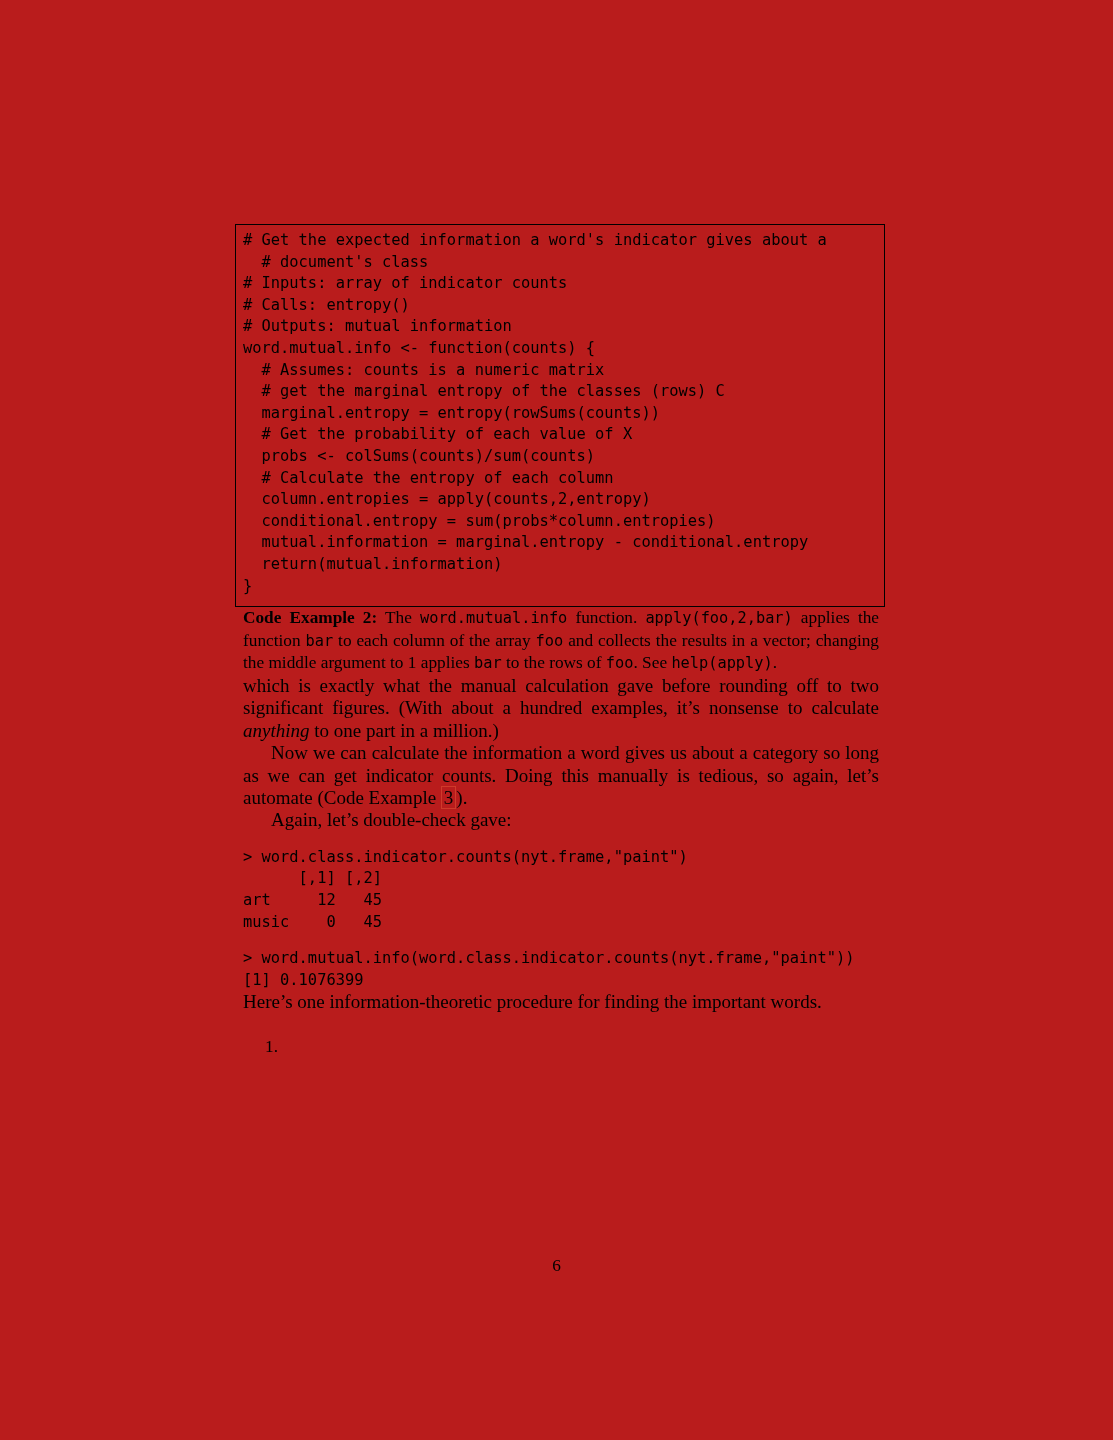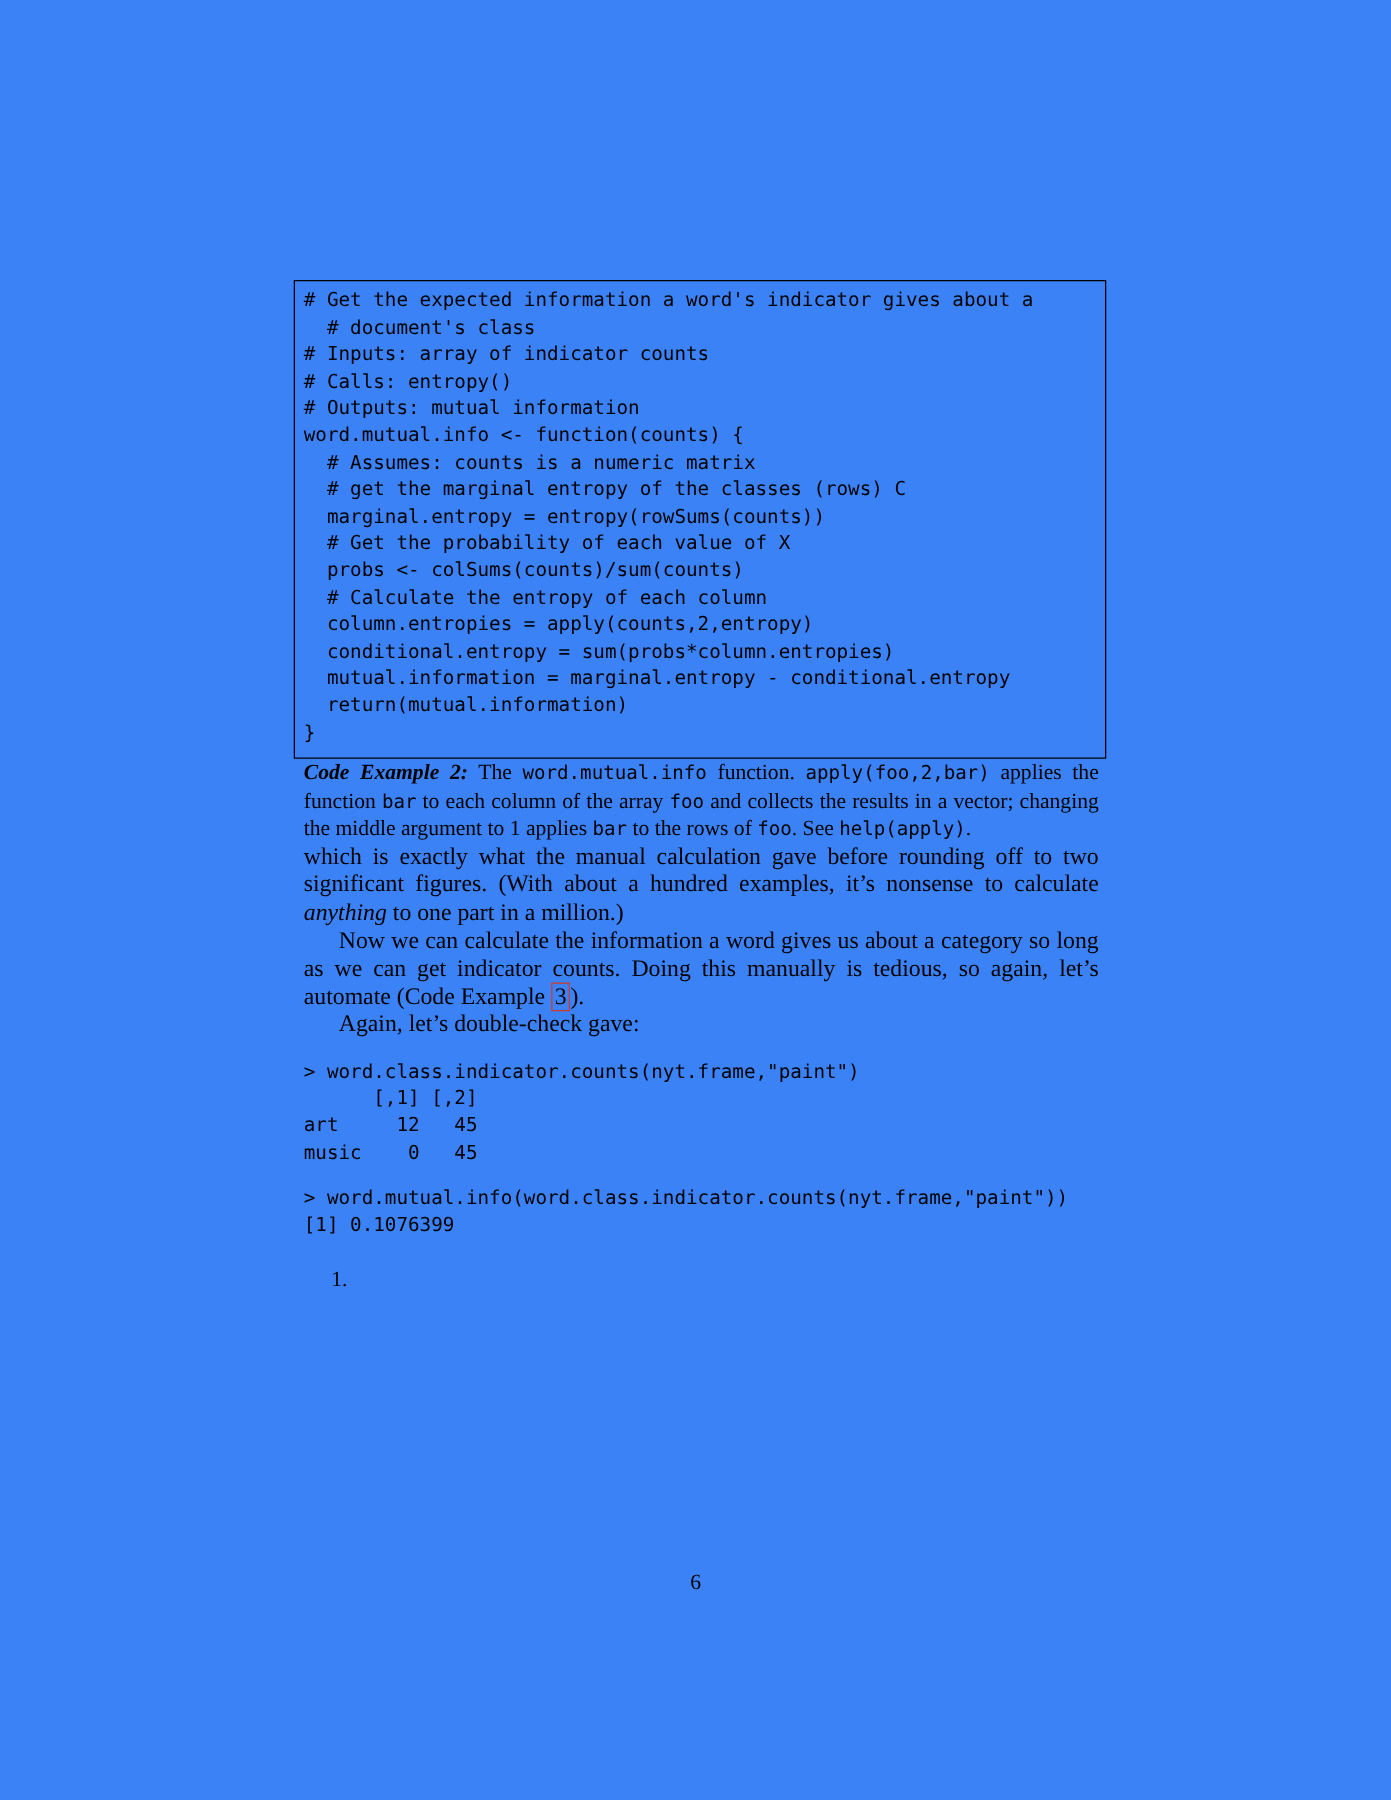--- a/index.html
+++ b/index.html
@@ -1,21 +1,21 @@
 <!DOCTYPE html>
 <html><head>
 <meta charset="utf-8">
 <style>
   * { box-sizing: border-box; }
   html, body { margin: 0; padding: 0; background: #ffffff; }
   .page {
     position: relative;
     width: 1113px;
     height: 1440px;
-    background: #3b82f6;
+    background: #b91c1c;
     color: #000000;
     font-family: "Liberation Serif", serif;
     overflow: hidden;
   }
   .content {
     position: absolute;
     left: 243px;
     top: 224px;
     width: 636px;
   }
@@ -43,21 +43,21 @@
   p.indent { text-indent: 28px; }
   .mt-caption { margin-top: 9px; }
   .mt-para { margin-top: 34px; }
   .mt-small { margin-top: 17px; }
   .caption {
     margin: 0;
     font-size: 17.3px;
     line-height: 22.6px;
     text-align: justify;
   }
-  .caption .label { font-weight: bold; font-style: italic; }
+  .caption .label { font-weight: bold; }
   .mono {
     font-family: "DejaVu Sans Mono", monospace;
     font-size: 15.3px;
   }
   .em { font-style: italic; }
   .mathvar { font-style: italic; }
   .linkbox {
     border: 1.5px solid #cf3a2a;
     padding: 0 2px;
     color: #000000;
@@ -130,20 +130,21 @@
     <pre class="routput">&gt; word.class.indicator.counts(nyt.frame,"paint")
       [,1] [,2]
 art     12   45
 music    0   45</pre>
 
 
     <pre class="routput">&gt; word.mutual.info(word.class.indicator.counts(nyt.frame,"paint"))
 [1] 0.1076399</pre>
 
 
+    <p class="body mt-heading-after">Here’s one information-theoretic procedure for finding the important words.</p>
 
     <div class="list-item">
       <span class="num">1.</span>
     </div>
 
   </div>
 
   <div class="pagenum">6</div>
 </div>
 

